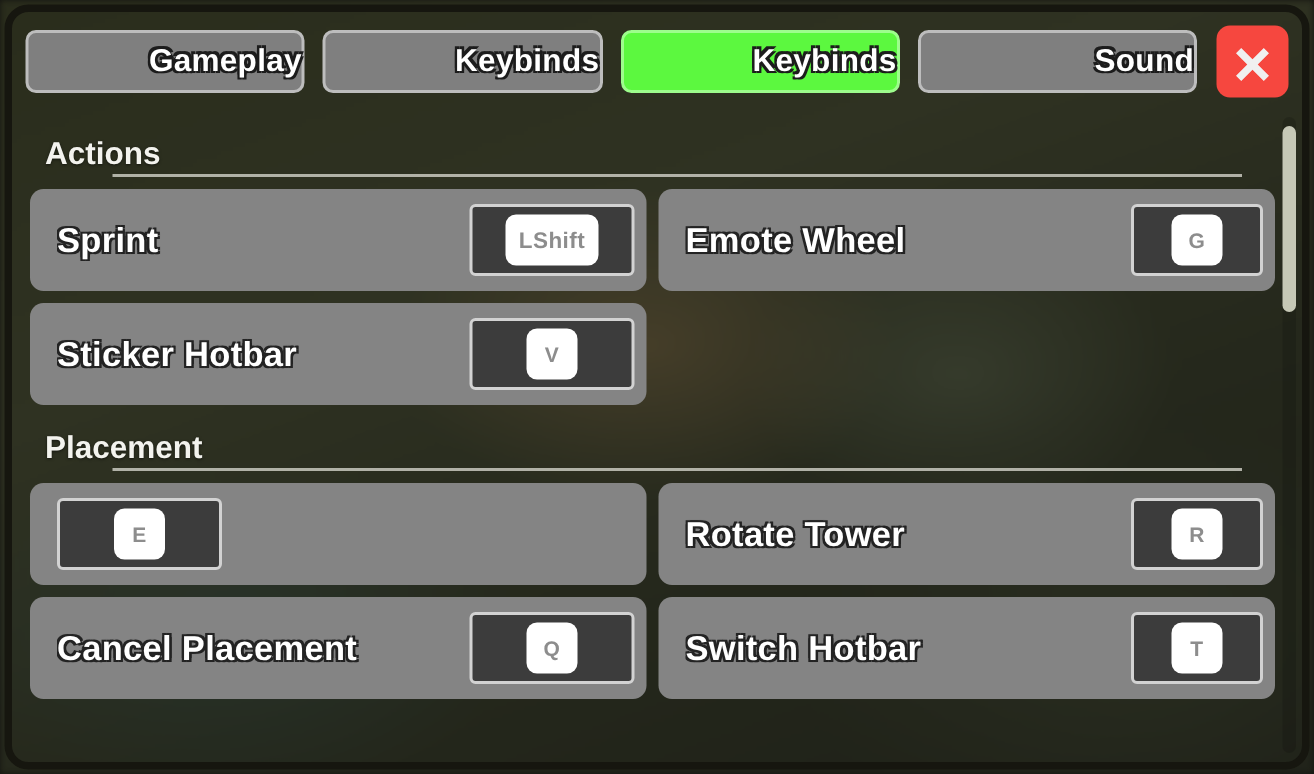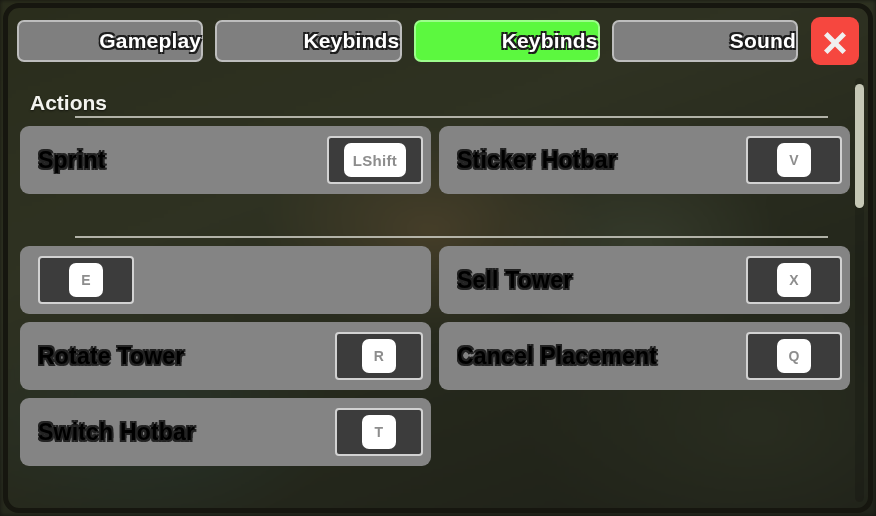--- a/index.html
+++ b/index.html
@@ -142,21 +142,21 @@
     border-radius: 9px;
     display: flex;
     align-items: center;
     padding: 0 8px 0 18px;
     cursor: pointer;
   }
   .row-label {
     flex: 1 1 auto;
     font-size: 23px;
     font-weight: bold;
-    color: #000000;
+    color: #ffffff;
     letter-spacing: 0.2px;
     text-shadow:
       -1.6px -1.6px 0 #232323, 1.6px -1.6px 0 #232323,
       -1.6px 1.6px 0 #232323, 1.6px 1.6px 0 #232323,
       0 0 2px #232323;
     white-space: nowrap;
     overflow: hidden;
   }
 
   .keybtn {
@@ -164,21 +164,21 @@
     height: 48px;
     border: 2px solid #d2d2d2;
     background: #3c3c3c;
     border-radius: 4px;
     display: flex;
     align-items: center;
     justify-content: center;
     padding: 0 9px;
     cursor: pointer;
   }
-  .keybtn.wide { width: 96px; }
+  .keybtn.wide { width: 110px; }
   .keybtn.narrow { width: 88px; }
 
   .keycap {
     background: #ffffff;
     border-radius: 7px;
     color: #8d8d8d;
     font-size: 15px;
     font-weight: bold;
     display: flex;
     align-items: center;
@@ -243,39 +243,40 @@
             <div class="section-rule"></div>
           </div>
           <div class="grid">
             <div class="row">
               <div class="row-label">Sprint</div>
               <div class="keybtn wide">
                 <div class="keycap">LShift</div>
               </div>
             </div>
             <div class="row">
+              <div class="row-label">Emote Wheel</div>
+              <div class="keybtn narrow">
+                <div class="keycap single">G</div>
+              </div>
+            </div>
+            <div class="row">
               <div class="row-label">Sticker Hotbar</div>
               <div class="keybtn wide">
                 <div class="keycap single">V</div>
               </div>
             </div>
           </div>
           <div class="section-head">
+            <div class="section-title">Placement</div>
             <div class="section-rule"></div>
           </div>
           <div class="grid">
             <div class="row">
               <div class="keybtn wide">
                 <div class="keycap single">E</div>
-              </div>
-            </div>
-            <div class="row">
-              <div class="row-label">Sell Tower</div>
-              <div class="keybtn wide">
-                <div class="keycap single">X</div>
               </div>
             </div>
             <div class="row">
               <div class="row-label">Rotate Tower</div>
               <div class="keybtn narrow">
                 <div class="keycap single">R</div>
               </div>
             </div>
             <div class="row">
               <div class="row-label">Cancel Placement</div>

